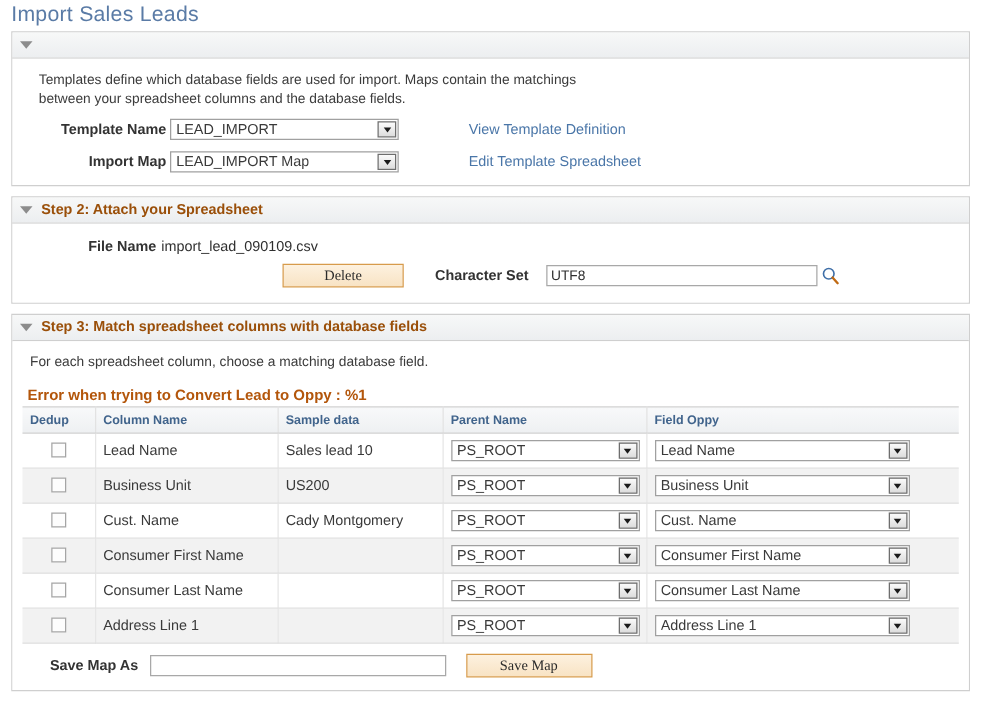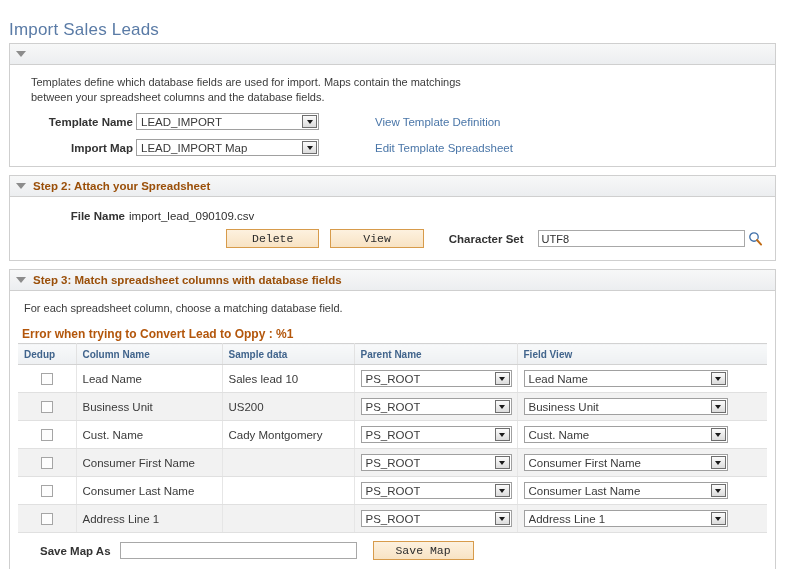--- a/index.html
+++ b/index.html
@@ -13,21 +13,21 @@
     font-family: "Liberation Sans", sans-serif;
     font-size: 11px;
     color: #333333;
     overflow: hidden;
   }
 
   
   .page-title {
     font-size: 17px;
     color: #5a7ba6;
-    padding: 20px 0 3px 9px;
+    padding: 2px 0 3px 9px;
     font-weight: normal;
     letter-spacing: .2px;
   }
 
   
   .panel {
     margin: 0 9px 8px 9px;
     border: 1px solid #cfcfcf;
     background: #ffffff;
   }
@@ -121,21 +121,21 @@
   }
 
   
   .s2-filerow { display: flex; align-items: center; margin-top: 2px; }
   .s2-filename { font-size: 11.5px; color: #2f2f2f; padding-left: 4px; }
   .s2-btnrow { display: flex; align-items: center; margin-top: 7px; }
 
   .btn {
     background: linear-gradient(to bottom,#fdf1df 0%,#f8e3c4 100%);
     border: 1px solid #d79b4b;
-    font-family: Liberation Mono, monospace;
+    font-family: Liberation Serif, serif;
     font-size: 11.5px;
     color: #2b2b2b;
     height: 19px;
     cursor: pointer;
     padding: 0 8px;
     box-sizing: border-box;
   }
 
   .txt {
     border: 1px solid #a8a8a8;
@@ -237,21 +237,20 @@
     <span class="tri"></span>
     <span class="panel-title">Step 2: Attach your Spreadsheet</span>
   </div>
   <div class="panel-body" style="padding-top:11px;padding-bottom:12px">
     <div class="s2-filerow">
       <span class="lbl" style="width:103px">File Name</span>
       <span class="s2-filename">import_lead_090109.csv</span>
     </div>
     <div class="s2-btnrow">
       <button class="btn" style="width:97px;margin-left:204px">Delete</button>
-      <button class="btn" style="width:97px;margin-left:11px">View</button>
       <span class="lbl" style="margin-left:25px">Character Set</span>
       <input class="txt" style="width: 217px; margin-left: 14px;" value="UTF8">
       <svg class="mag" viewBox="0 0 16 16">
         <circle cx="6.4" cy="6.4" r="4.5" fill="#ffffff" stroke="#3f6fa8" stroke-width="1.4"></circle>
         <line x1="9.6" y1="9.6" x2="14" y2="14.5" stroke="#c06a13" stroke-width="2" stroke-linecap="round"></line>
       </svg>
     </div>
   </div>
 </div>
 
@@ -271,21 +270,21 @@
           <col style="width:132px">
         <col style="width:163px">
           <col style="width:null">
       </colgroup>
       <thead>
         <tr>
           <th>Dedup</th>
           <th>Column Name</th>
           <th>Sample data</th>
           <th>Parent Name</th>
-          <th style="border-right:none">Field View</th>
+          <th style="border-right:none">Field Oppy</th>
         </tr>
       </thead>
       <tbody id="grid-body">
           <tr>
             <td class="c"><span class="cb"></span></td>
             <td>Lead Name</td>
             <td>Sales lead 10</td>
             <td>
               <div class="sel" style="width:151px">
                 <span class="sel-text">PS_ROOT</span>

